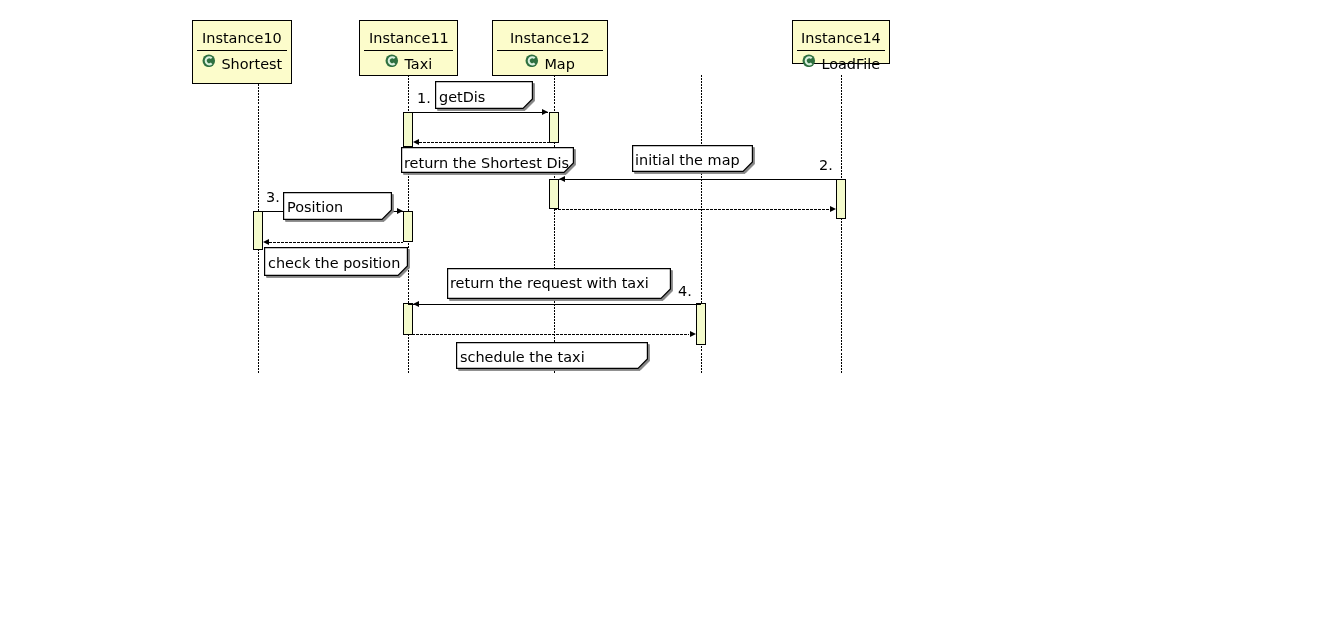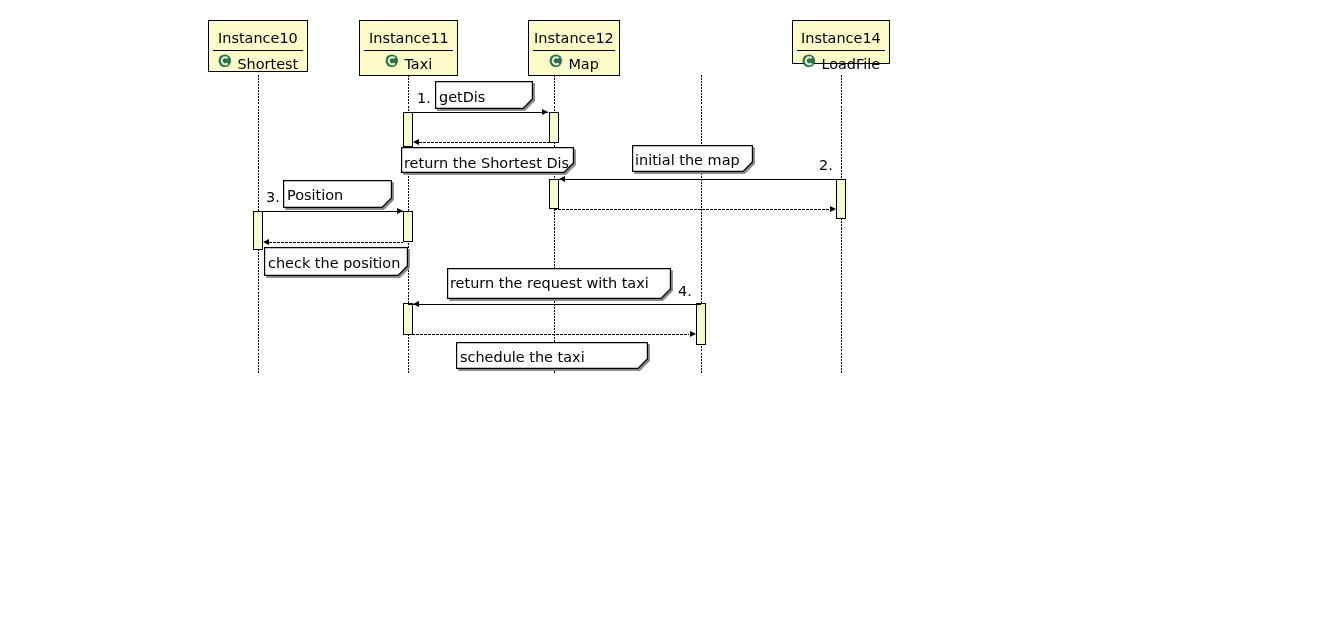--- a/index.html
+++ b/index.html
@@ -47,21 +47,21 @@
 <body>
 
 <div id="canvas">
 
   <div class="lifeline" style="left:258px;top:75px;height:299px"></div>
   <div class="lifeline" style="left:408px;top:75px;height:299px"></div>
   <div class="lifeline" style="left:554px;top:75px;height:299px"></div>
   <div class="lifeline" style="left:701px;top:75px;height:299px"></div>
   <div class="lifeline" style="left:841px;top:75px;height:299px"></div>
 
-  <div class="inst" style="left:208px;top:20px;width:100px;height:52px">
+  <div class="inst" style="left:192px;top:20px;width:100px;height:64px">
     <div class="row1">
       <span class="nm">Instance10</span>
     </div>
     <div class="sep"></div>
     <div class="row2">
       <span class="cicon"><svg viewBox="0 0 13 13" width="13.6" height="13.6" xmlns="http://www.w3.org/2000/svg">
             <circle cx="6.5" cy="6.5" r="6" fill="#2f7040"></circle>
             <path d="M10 3.3a4.4 4.4 0 1 0 0 6.4l-1.5-1.5a2.3 2.3 0 1 1 0-3.4z" fill="#d9f0dd"></path>
           </svg></span>
       <span class="cls">Shortest</span>
@@ -75,21 +75,21 @@
     <div class="sep"></div>
     <div class="row2">
       <span class="cicon"><svg viewBox="0 0 13 13" width="13.6" height="13.6" xmlns="http://www.w3.org/2000/svg">
             <circle cx="6.5" cy="6.5" r="6" fill="#2f7040"></circle>
             <path d="M10 3.3a4.4 4.4 0 1 0 0 6.4l-1.5-1.5a2.3 2.3 0 1 1 0-3.4z" fill="#d9f0dd"></path>
           </svg></span>
       <span class="cls">Taxi</span>
     </div>
   </div>
 
-  <div class="inst" style="left:528px;top:20px;width:92px;height:56px">
+  <div class="inst" style="left:492px;top:20px;width:116px;height:56px">
     <div class="row1">
       <span class="nm">Instance12</span>
     </div>
     <div class="sep"></div>
     <div class="row2">
       <span class="cicon"><svg viewBox="0 0 13 13" width="13.6" height="13.6" xmlns="http://www.w3.org/2000/svg">
             <circle cx="6.5" cy="6.5" r="6" fill="#2f7040"></circle>
             <path d="M10 3.3a4.4 4.4 0 1 0 0 6.4l-1.5-1.5a2.3 2.3 0 1 1 0-3.4z" fill="#d9f0dd"></path>
           </svg></span>
       <span class="cls">Map</span>
@@ -156,21 +156,21 @@
         <path d="M0.6 0.6 H120.4 V17 L111 26.4 H0.6 Z" fill="#ffffff" stroke="#000000" stroke-width="1.2"></path>
       </svg>
     <div class="txt">initial the map</div>
   </div>
   <div class="dash" style="left:554px;top:208.8px;width:275px"></div>
   <div class="arrow r" style="left:829.6px;top:205.8px"></div>
 
   <div class="solid" style="left:258px;top:210.8px;width:145px"></div>
   <div class="arrow r" style="left:396.6px;top:207.8px"></div>
   <span class="seqnum" style="left:266.2px;top:190.3px">3.</span>
-  <div class="msgbox" style="left:283.2px;top:180px;width:109.2px;height:25px">
+  <div class="msgbox" style="left:283.2px;top:192px;width:109.2px;height:25px">
       <svg width="113" height="32" viewBox="0 0 113 32" xmlns="http://www.w3.org/2000/svg">
         <g transform="translate(2,2)">
           <path d="M0.6 0.6 H108.4 V18 L99 27.4 H0.6 Z" fill="#848484" stroke="#848484" stroke-width="0.9"></path>
         </g>
         <path d="M0.6 0.6 H108.4 V18 L99 27.4 H0.6 Z" fill="#ffffff" stroke="#000000" stroke-width="1.2"></path>
       </svg>
     <div class="txt">Position</div>
   </div>
 
   <div class="dash" style="left:269px;top:241.8px;width:134px"></div>

